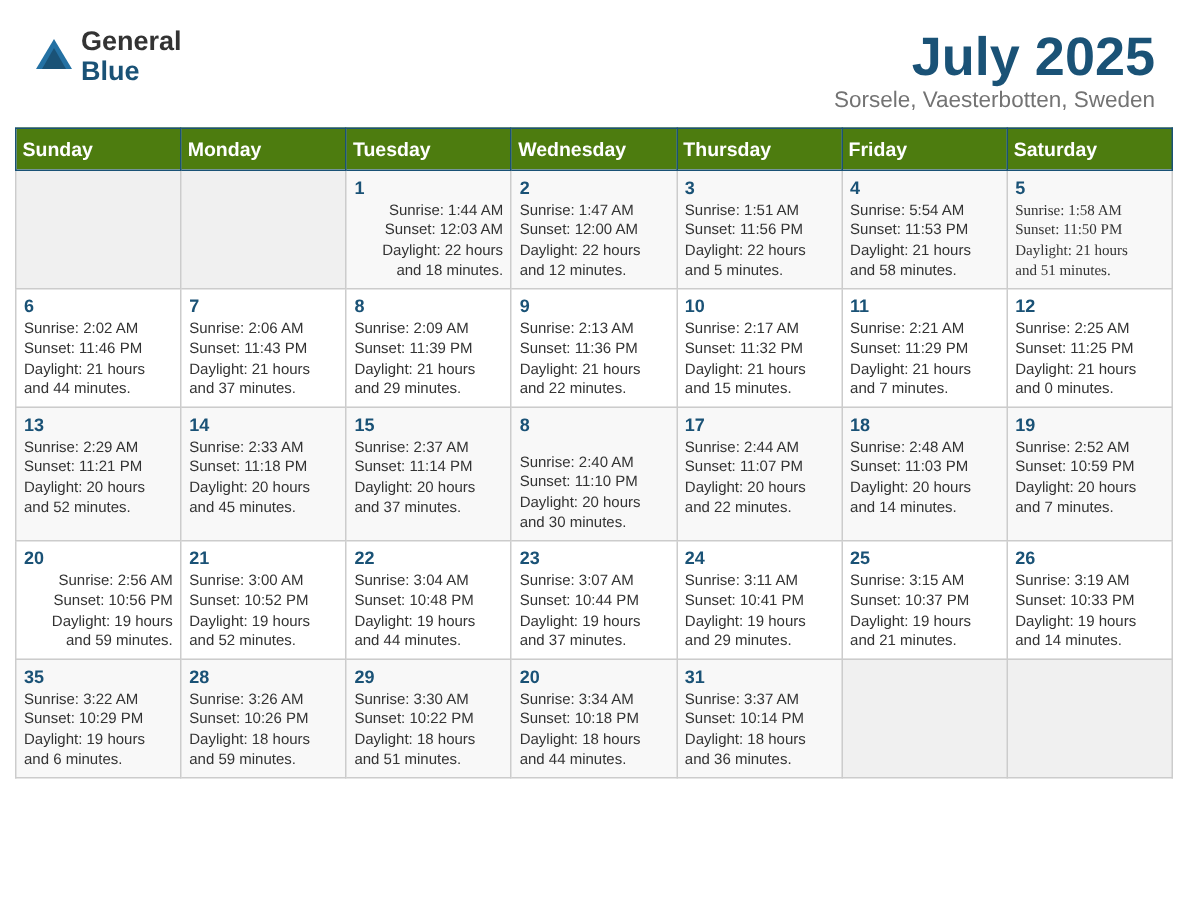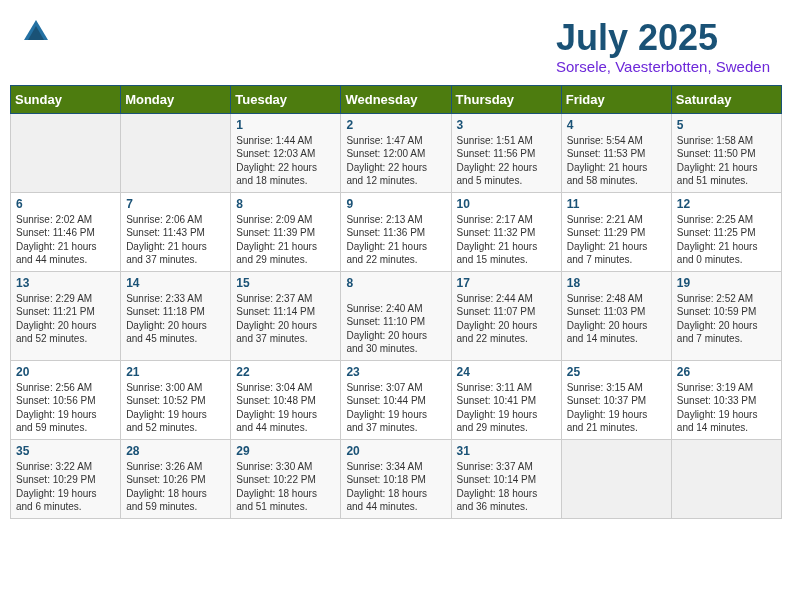--- a/index.html
+++ b/index.html
@@ -34,31 +34,31 @@
     .logo-blue {
       font-size: 18px;
       font-weight: bold;
       color: #1a5276;
     }
     .logo-icon {
       width: 28px;
       height: 28px;
     }
     .title-block {
-      text-align: left;
+      text-align: right;
     }
     .month-year {
       font-size: 36px;
       font-weight: bold;
       color: #1a5276;
       line-height: 1.1;
     }
     .location {
       font-size: 15px;
-      color: #6d28d9;
+      color: #737373;
     }
     .calendar {
       width: 100%;
       border-collapse: collapse;
       margin-top: 6px;
     }
     .calendar thead th {
       background-color: #4d7c0f;
       color: #fff;
       font-size: 13px;
@@ -101,20 +101,24 @@
   </style>
 </head>
 <body>
 
 <div class="header">
   <div class="logo">
     <svg class="logo-icon" viewBox="0 0 28 28">
       <polygon points="14,2 26,22 2,22" fill="#2471a3"></polygon>
       <polygon points="14,8 22,22 6,22" fill="#1a5276"></polygon>
     </svg>
+    <div class="logo-text">
+      <span class="logo-general">General</span>
+      <span class="logo-blue">Blue</span>
+    </div>
   </div>
   <div class="title-block">
     <div class="month-year">July 2025</div>
     <div class="location">Sorsele, Vaesterbotten, Sweden</div>
   </div>
 </div>
 
 <table class="calendar">
   <thead>
     <tr>
@@ -126,21 +130,21 @@
         <th>Friday</th>
         <th>Saturday</th>
       </tr>
   </thead>
   <tbody id="calendar-body">
   <tr>
         <td class="empty-cell"></td>
         <td class="empty-cell"></td>
         <td>
           <span class="day-num">1</span>
-          <div class="day-details" style="white-space: pre-line;">Sunrise: 1:44 AM
+          <div class="day-details" style="white-space: pre-line; text-align: right;">Sunrise: 1:44 AM
 Sunset: 12:03 AM
 Daylight: 22 hours
 and 18 minutes.</div>
         </td>
         <td>
           <span class="day-num">2</span>
           <div class="day-details" style="white-space: pre-line;">Sunrise: 1:47 AM
 Sunset: 12:00 AM
 Daylight: 22 hours
 and 12 minutes.</div>
@@ -154,21 +158,21 @@
         </td>
         <td>
           <span class="day-num">4</span>
           <div class="day-details" style="white-space: pre-line;">Sunrise: 5:54 AM
 Sunset: 11:53 PM
 Daylight: 21 hours
 and 58 minutes.</div>
         </td>
         <td>
           <span class="day-num">5</span>
-          <div class="day-details" style="white-space: pre-line;">Sunrise: 1:58 AM
+          <div class="day-details" style="white-space: pre-line; font-family: Liberation Serif, serif;">Sunrise: 1:58 AM
 Sunset: 11:50 PM
 Daylight: 21 hours
 and 51 minutes.</div>
         </td>
       </tr>
       <tr>
         <td>
           <span class="day-num">6</span>
           <div class="day-details" style="white-space: pre-line;">Sunrise: 2:02 AM
 Sunset: 11:46 PM
@@ -265,21 +269,21 @@
           <span class="day-num">19</span>
           <div class="day-details" style="white-space: pre-line;">Sunrise: 2:52 AM
 Sunset: 10:59 PM
 Daylight: 20 hours
 and 7 minutes.</div>
         </td>
       </tr>
       <tr>
         <td>
           <span class="day-num">20</span>
-          <div class="day-details" style="white-space: pre-line;">Sunrise: 2:56 AM
+          <div class="day-details" style="white-space: pre-line; text-align: right;">Sunrise: 2:56 AM
 Sunset: 10:56 PM
 Daylight: 19 hours
 and 59 minutes.</div>
         </td>
         <td>
           <span class="day-num">21</span>
           <div class="day-details" style="white-space: pre-line;">Sunrise: 3:00 AM
 Sunset: 10:52 PM
 Daylight: 19 hours
 and 52 minutes.</div>

